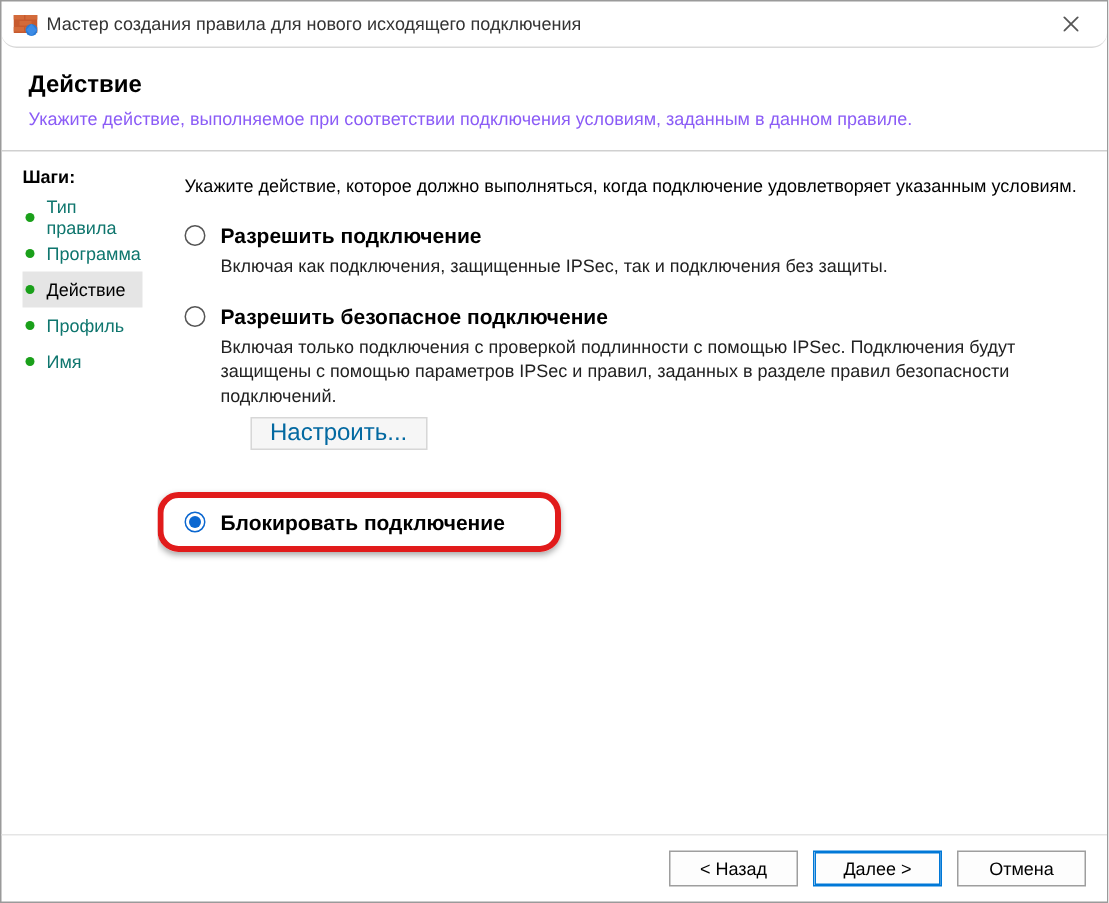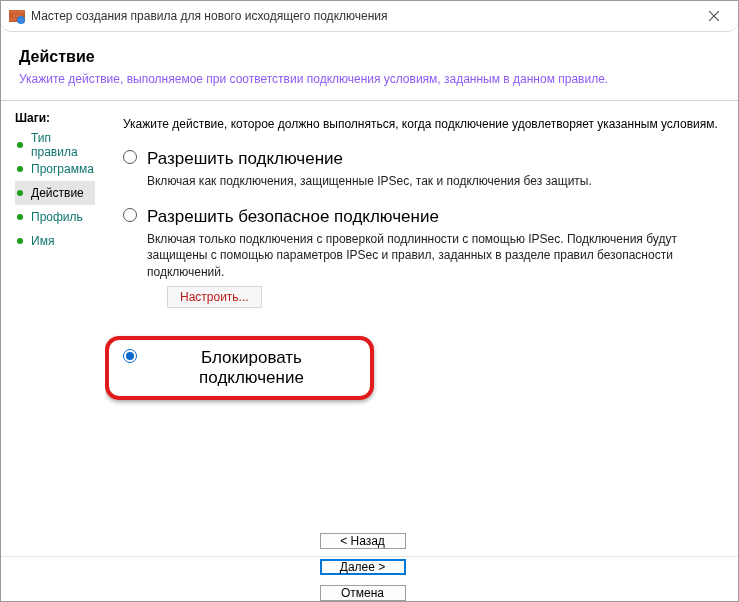--- a/index.html
+++ b/index.html
@@ -134,37 +134,37 @@
   }
   .radio.checked::after {
     content: "";
     position: absolute;
     left: 2px; top: 2px;
     width: 8px; height: 8px;
     border-radius: 50%;
     background: #0b67d0;
   }
   .opt-title {
-    font-weight: normal;
-    font-size: 17px;
+    font-weight: bold;
+    font-size: 14px;
     text-align: center;
   }
   .opt-desc {
     margin: 4px 0 0 24px;
     font-size: 12px;
     color: #222;
     line-height: 1.35;
   }
 
   .config-btn {
     margin: 6px 0 10px 44px;
     height: 22px;
     padding: 0 12px;
-    font-size: 12px;
-    color: #b91c1c;
+    font-size: 16px;
+    color: #0369a1;
     background: #f6f6f6;
     border: 1px solid #d7d7d7;
     cursor: default;
   }
 
   .highlight-wrap {
     margin-top: 4px;
     margin-left: -18px;
     width: 269px;
   }
@@ -176,21 +176,20 @@
   }
 
   .footer {
     height: 44px;
     border-top: 1px solid #e5e5e5;
     display: flex;
     align-items: center;
     justify-content: flex-end;
     padding-right: 14px;
     gap: 10px;
-    flex-direction: column;
   }
   .btn {
     min-width: 86px;
     height: 24px;
     padding: 0 12px;
     font-size: 12px;
     background: #fdfdfd;
     border: 1px solid #9e9e9e;
     cursor: pointer;
   }

